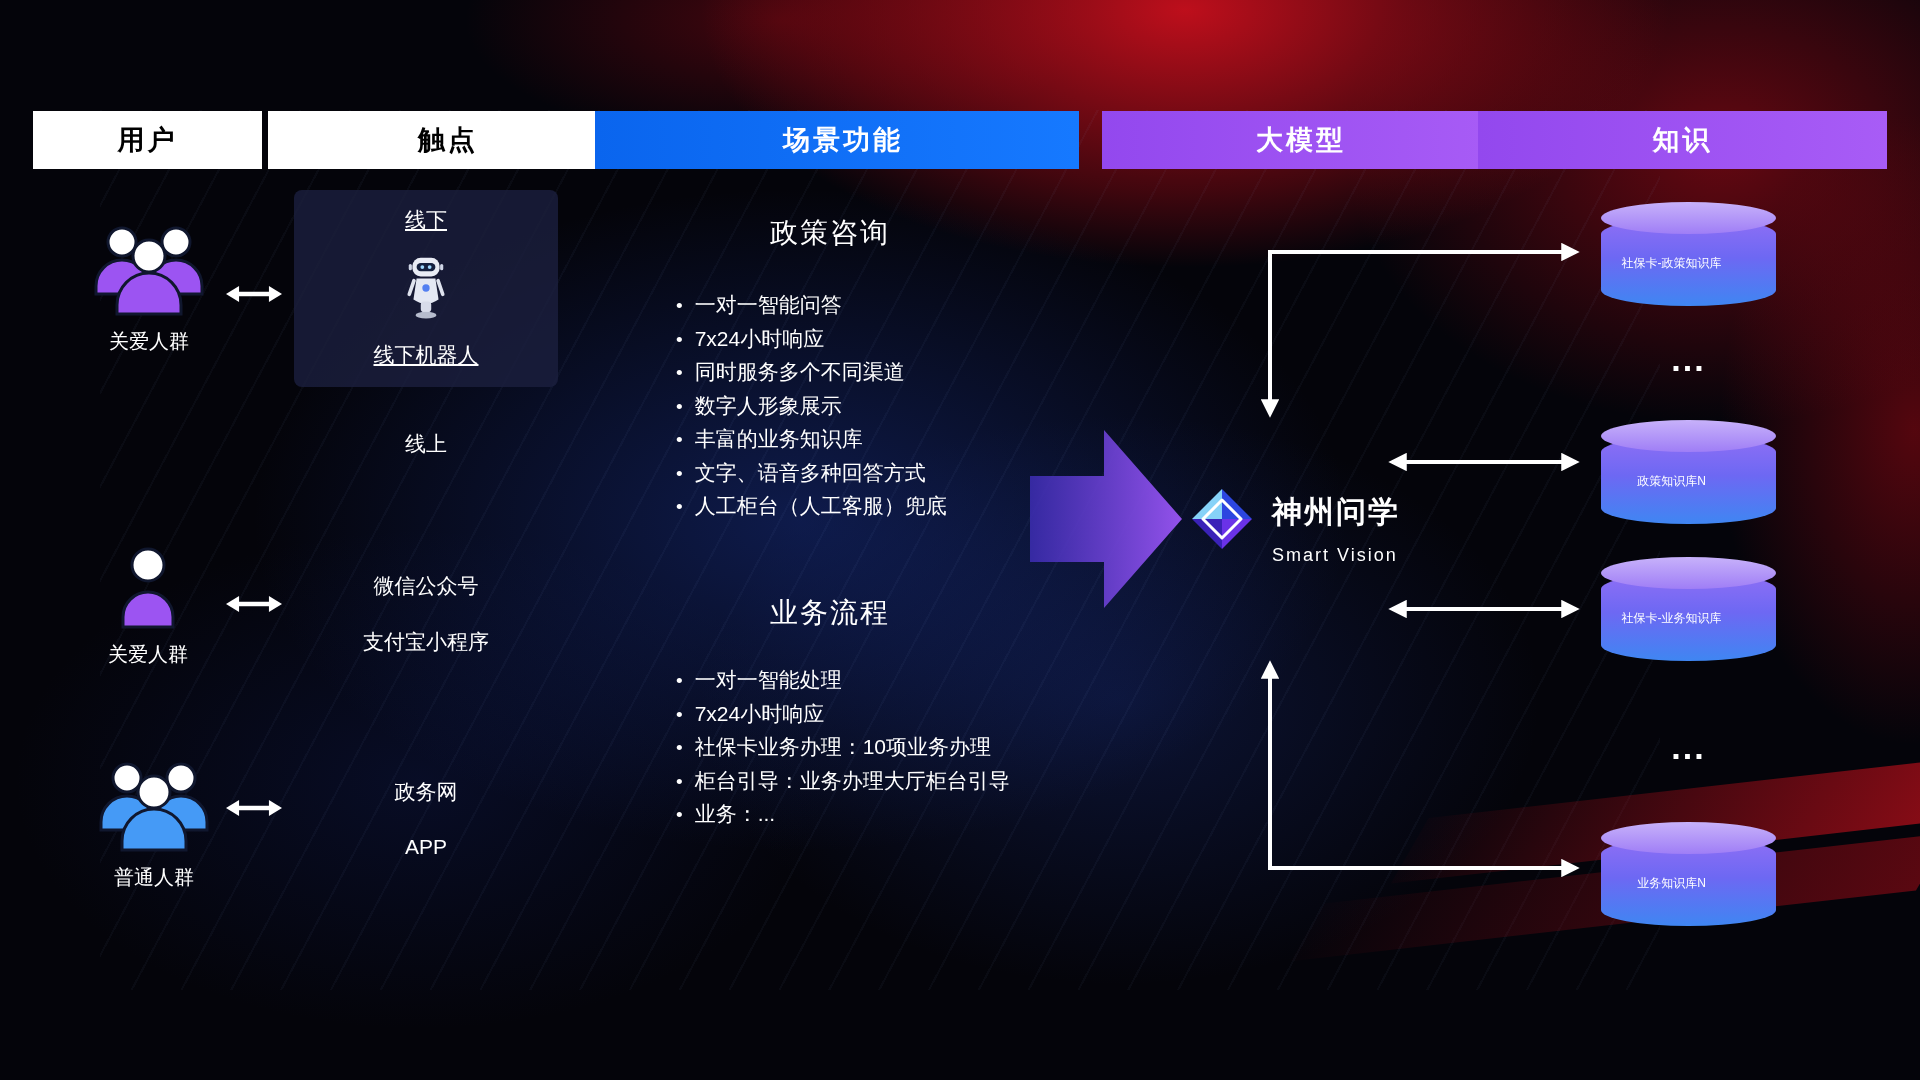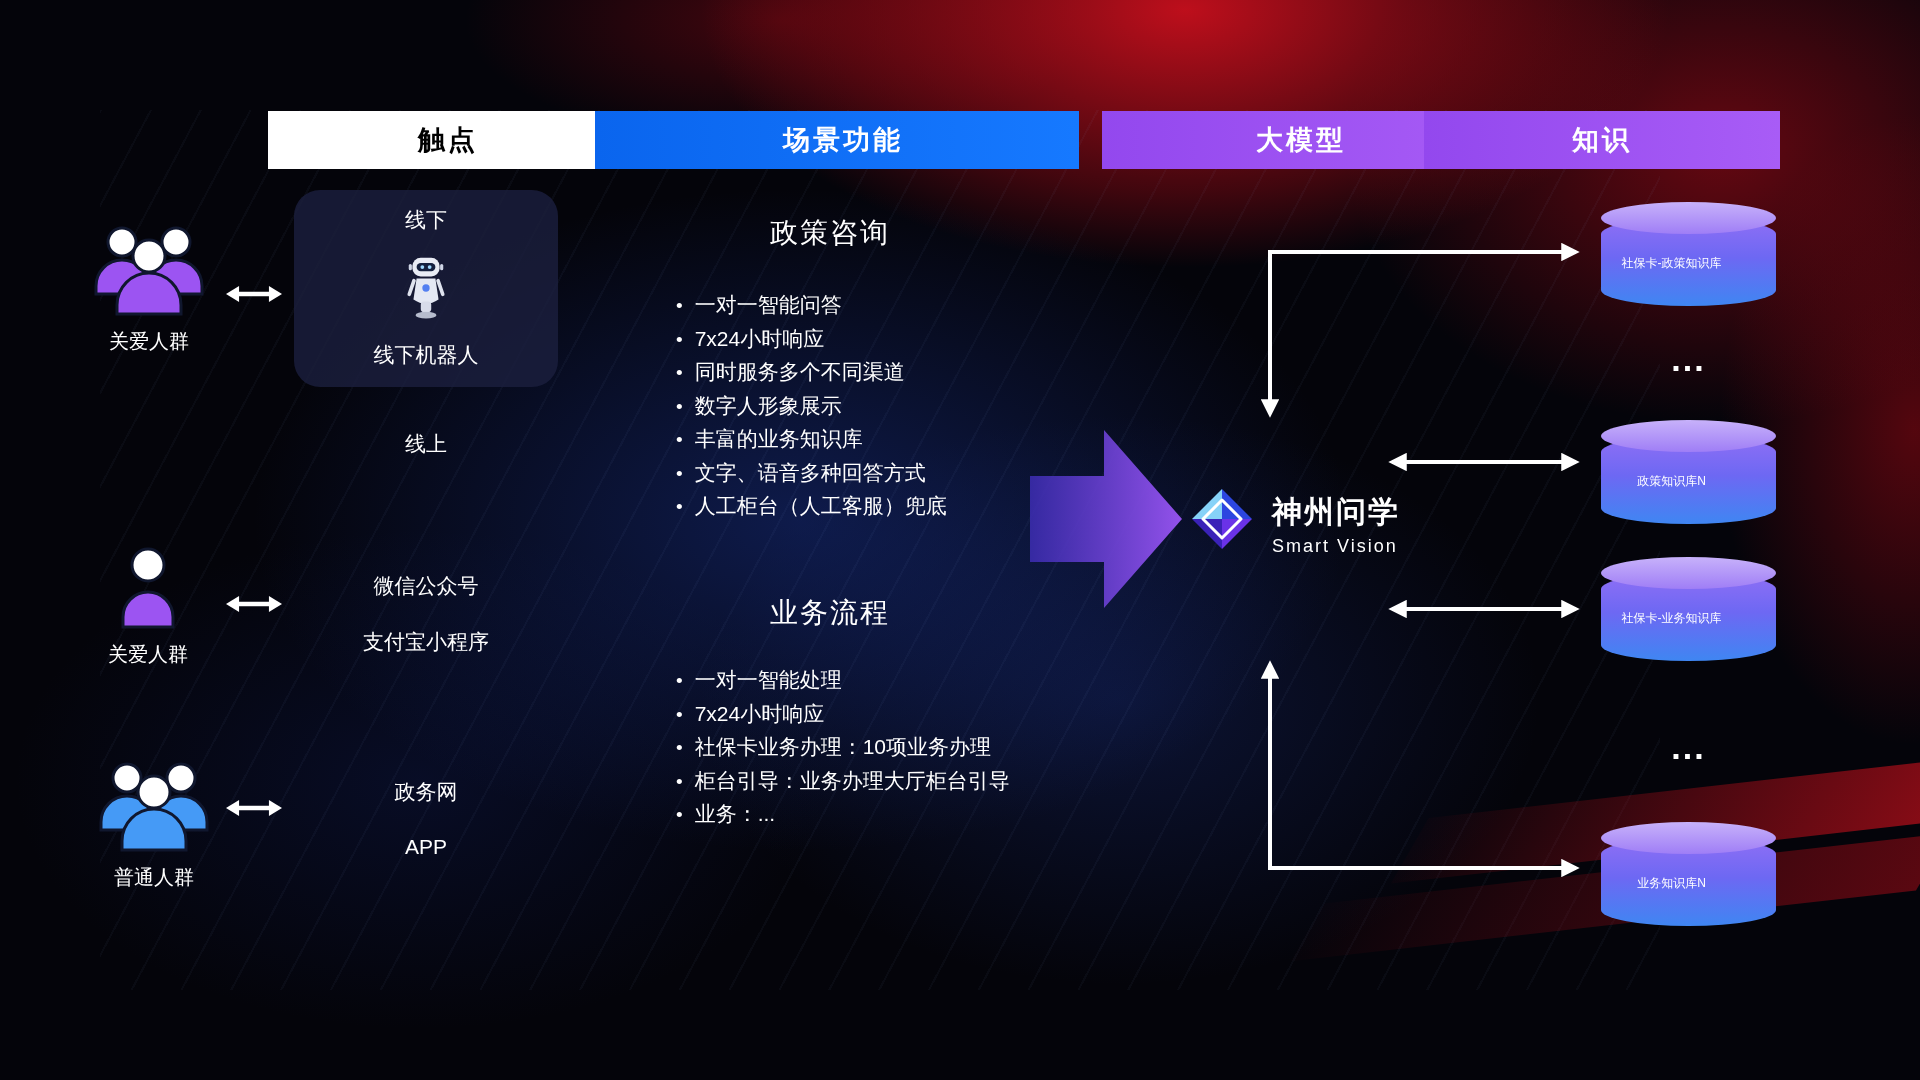--- a/index.html
+++ b/index.html
@@ -38,33 +38,33 @@
     display:flex; align-items:center; justify-content:center;
     font-size:27px; font-weight:bold; letter-spacing:3px; }
   .hdr-white  { background:#fff; color:#000; }
   .hdr-blue   { background:linear-gradient(90deg,#0a65ee,#1679ff); color:#fff;padding-left:12px; }
   .hdr-purple { background:linear-gradient(90deg,#9348ee,#a85cf6); color:#fff; }
 
   .user-block { display:flex; flex-direction:column; align-items:center; gap:12px; }
   .icon-label { font-size:20px; color:#fff; white-space:nowrap; }
 
   .offline-box { left:294px; top:190px; width:264px; height:197px;
-    background:rgba(28,31,62,0.8); border-radius:26px;
+    background:rgba(28,31,62,0.8); border-radius:8px;
     display:flex; flex-direction:column; align-items:center; justify-content:space-between;
-    padding:16px 0 18px 0; box-sizing:border-box; }
+    padding:16px 0 18px 0; box-sizing:border-box;text-decoration:underline; }
   .tp-text { font-size:21px; color:#fff; text-align:center; }
   .channel { width:264px; left:294px; text-align:center; font-size:21px; }
 
   .sec-title { width:280px; text-align:center; font-size:28px; letter-spacing:2px; }
   .bullets { display:flex; flex-direction:column; }
   .bullet { font-size:21px; line-height:32.5px; color:#fff; white-space:nowrap; }
   .bullet::before { content:"•"; margin-right:12px; font-size:19px; }
 
   .logo-name { font-size:30px; font-weight:bold; letter-spacing:2px; }
-  .logo-sub  { font-size:18px; letter-spacing:2px; margin-top:3px; }
+  .logo-sub  { font-size:18px; letter-spacing:2px; margin-top:12px; }
 
   .cyl { position:absolute; left:1601px; width:175px; height:104px; z-index:1; }
   .cyl-top { position:absolute; top:0; left:0; width:175px; height:32px; border-radius:50%;
     background:linear-gradient(180deg,#c7b1fa,#9f7ef6); z-index:2; }
   .cyl-body { position:absolute; top:16px; left:0; width:175px; height:88px;
     background:linear-gradient(180deg,#8f6ff5 0%, #6d68f3 45%, #3f86f2 100%);
     border-radius:87px / 16px; z-index:1; }
   .cyl-label { position:absolute; left:0; top:26px; width:141px; height:72px; z-index:3;
     display:flex; align-items:center; justify-content:center; text-align:center;
     font-size:12px; line-height:1.3; padding:0 6px; box-sizing:border-box; }
@@ -78,24 +78,25 @@
 <body>
 
 <div class="stage">
 
   <div class="bg bg-red"></div>
   <div class="bg bg-blue"></div>
   <div class="bg bg-streaks"></div>
   <div class="bg bg-chevron1"></div>
   <div class="bg bg-chevron2"></div>
 
+  <div class="hdr hdr-white" style="left:33px;   width:229px;">用户</div>
   <div class="hdr hdr-white" style="left:268px;  width:360px;">触点</div>
   <div class="hdr hdr-blue" style="left:595px;  width:472px;">场景功能</div>
   <div class="hdr hdr-purple" style="left:1102px; width:398px;">大模型</div>
-  <div class="hdr hdr-purple" style="left:1424px; width:356px;">知识</div>
+  <div class="hdr hdr-purple" style="left:1478px; width:409px;">知识</div>
 
   <div class="abs user-block" style="left:85px; top:216px; width:128px;">
     <svg width="122" height="100" viewBox="0 0 122 100">
       <circle cx="34" cy="26" r="14" fill="#fff" stroke="#10172e" stroke-width="3"></circle>
       <path d="M8 78 v-8 a26 26 0 0 1 52 0 v8 z" fill="#9c54f2" stroke="#10172e" stroke-width="3"></path>
       <circle cx="88" cy="26" r="14" fill="#fff" stroke="#10172e" stroke-width="3"></circle>
       <path d="M62 78 v-8 a26 26 0 0 1 52 0 v8 z" fill="#9c54f2" stroke="#10172e" stroke-width="3"></path>
       <circle cx="61" cy="40" r="16" fill="#fff" stroke="#10172e" stroke-width="3"></circle>
       <path d="M29 98 v-9 a32 32 0 0 1 64 0 v9 z" fill="#9c54f2" stroke="#10172e" stroke-width="3"></path>
     </svg>

